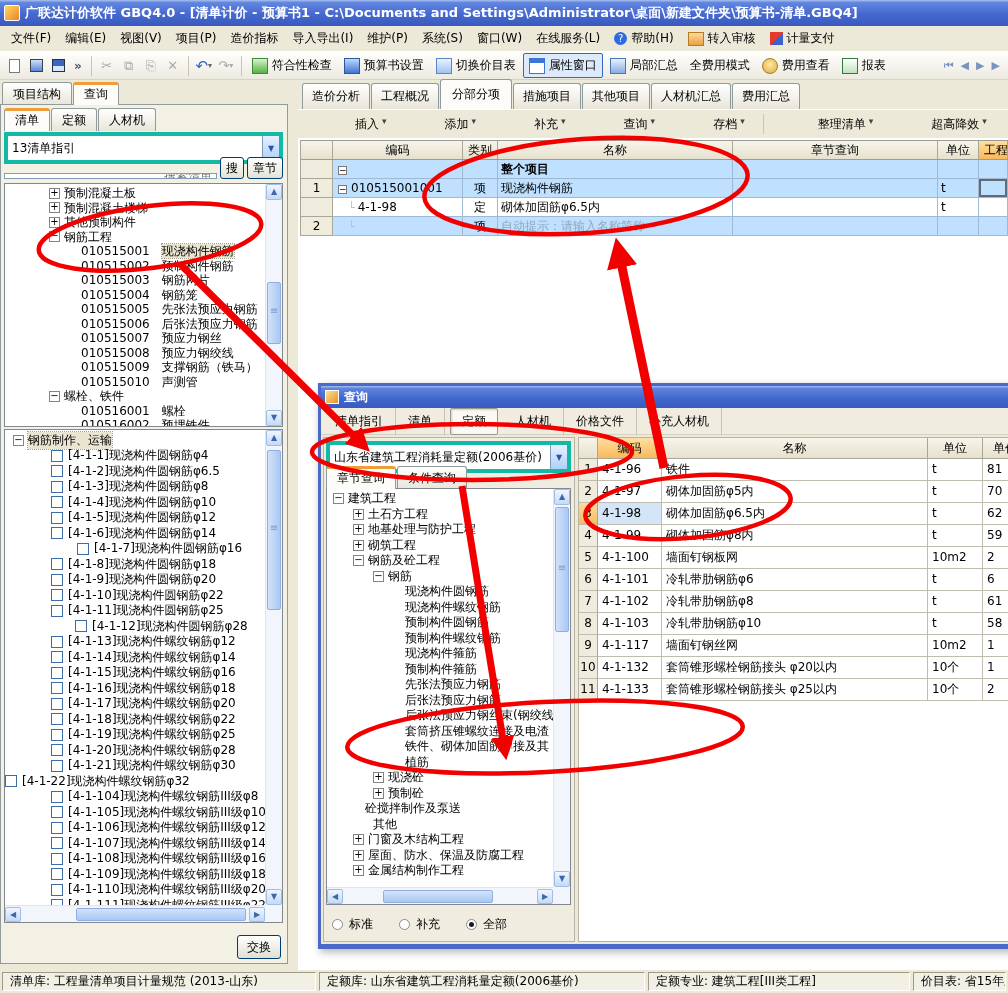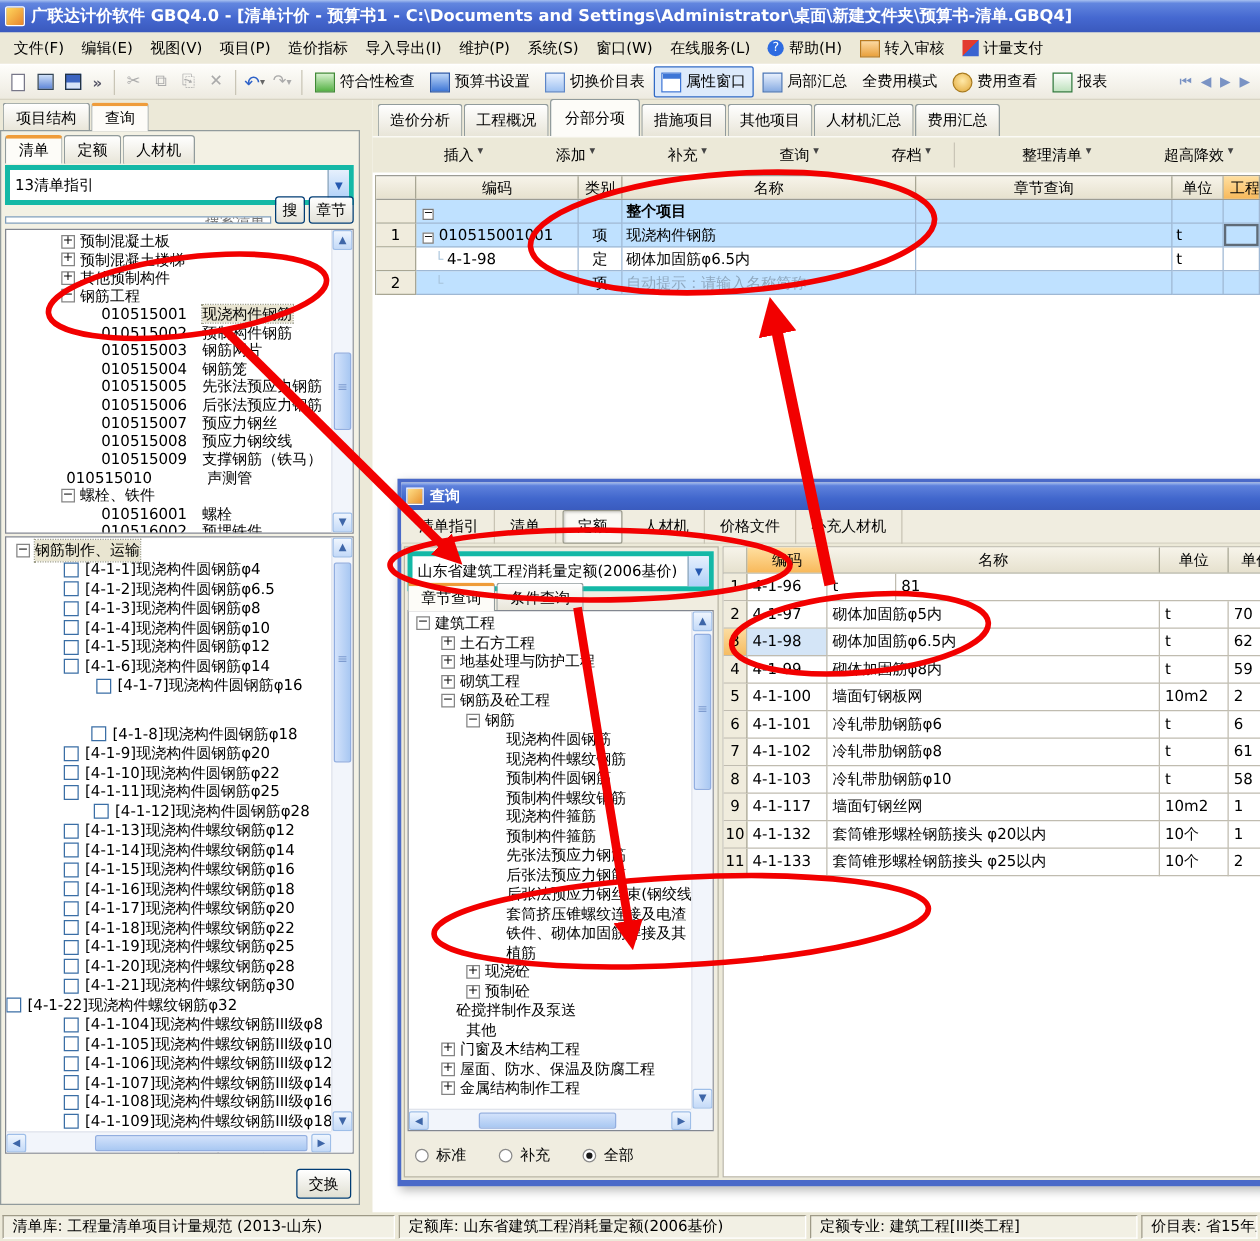--- a/index.html
+++ b/index.html
@@ -365,21 +365,21 @@
           <span class="tcode">010515008</span>
           <span class="tlabel">预应力钢绞线</span>
         </div>
 
         <div class="trow" style="padding-left: 76px;">
 
           <span class="tcode">010515009</span>
           <span class="tlabel">支撑钢筋（铁马）</span>
         </div>
 
-        <div class="trow" style="padding-left: 48px; gap: 32px;">
+        <div class="trow" style="padding-left: 76px;">
 
           <span class="tcode">010515010</span>
           <span class="tlabel">声测管</span>
         </div>
 
         <div class="trow" style="padding-left: 44px;">
           <span class="tg">−</span>
 
           <span class="tlabel">螺栓、铁件</span>
         </div>
@@ -436,21 +436,21 @@
         <div class="chkrow" style="padding-left:46px;">
           <span class="cb"></span>
           <span>[4-1-6]现浇构件圆钢筋φ14</span>
         </div>
 
         <div class="chkrow" style="padding-left:72px;">
           <span class="cb"></span>
           <span>[4-1-7]现浇构件圆钢筋φ16</span>
         </div>
 
-        <div class="chkrow" style="padding-left:68px;margin-top:23px;">
+        <div class="chkrow" style="padding-left:46px;">
           <span class="cb"></span>
           <span>[4-1-8]现浇构件圆钢筋φ18</span>
         </div>
 
         <div class="chkrow" style="padding-left:46px;">
           <span class="cb"></span>
           <span>[4-1-9]现浇构件圆钢筋φ20</span>
         </div>
 
         <div class="chkrow" style="padding-left:46px;">
@@ -898,20 +898,21 @@
         <div class="dgh dw-num"></div>
         <div class="dgh dw-code hcode">编码</div>
         <div class="dgh dw-name">名称</div>
         <div class="dgh dw-unit">单位</div>
         <div class="dgh dw-price" style="justify-content:flex-start;padding-left:10px;">单价</div>
       </div>
 
         <div class="drow">
           <div class="dc dw-num">1</div>
           <div class="dc dw-code">4-1-96</div>
+          <div class="dc dw-name">铁件</div>
           <div class="dc dw-unit">t</div>
           <div class="dc dw-price">81</div>
         </div>
 
         <div class="drow">
           <div class="dc dw-num">2</div>
           <div class="dc dw-code">4-1-97</div>
           <div class="dc dw-name">砌体加固筋φ5内</div>
           <div class="dc dw-unit">t</div>
           <div class="dc dw-price">70</div>

